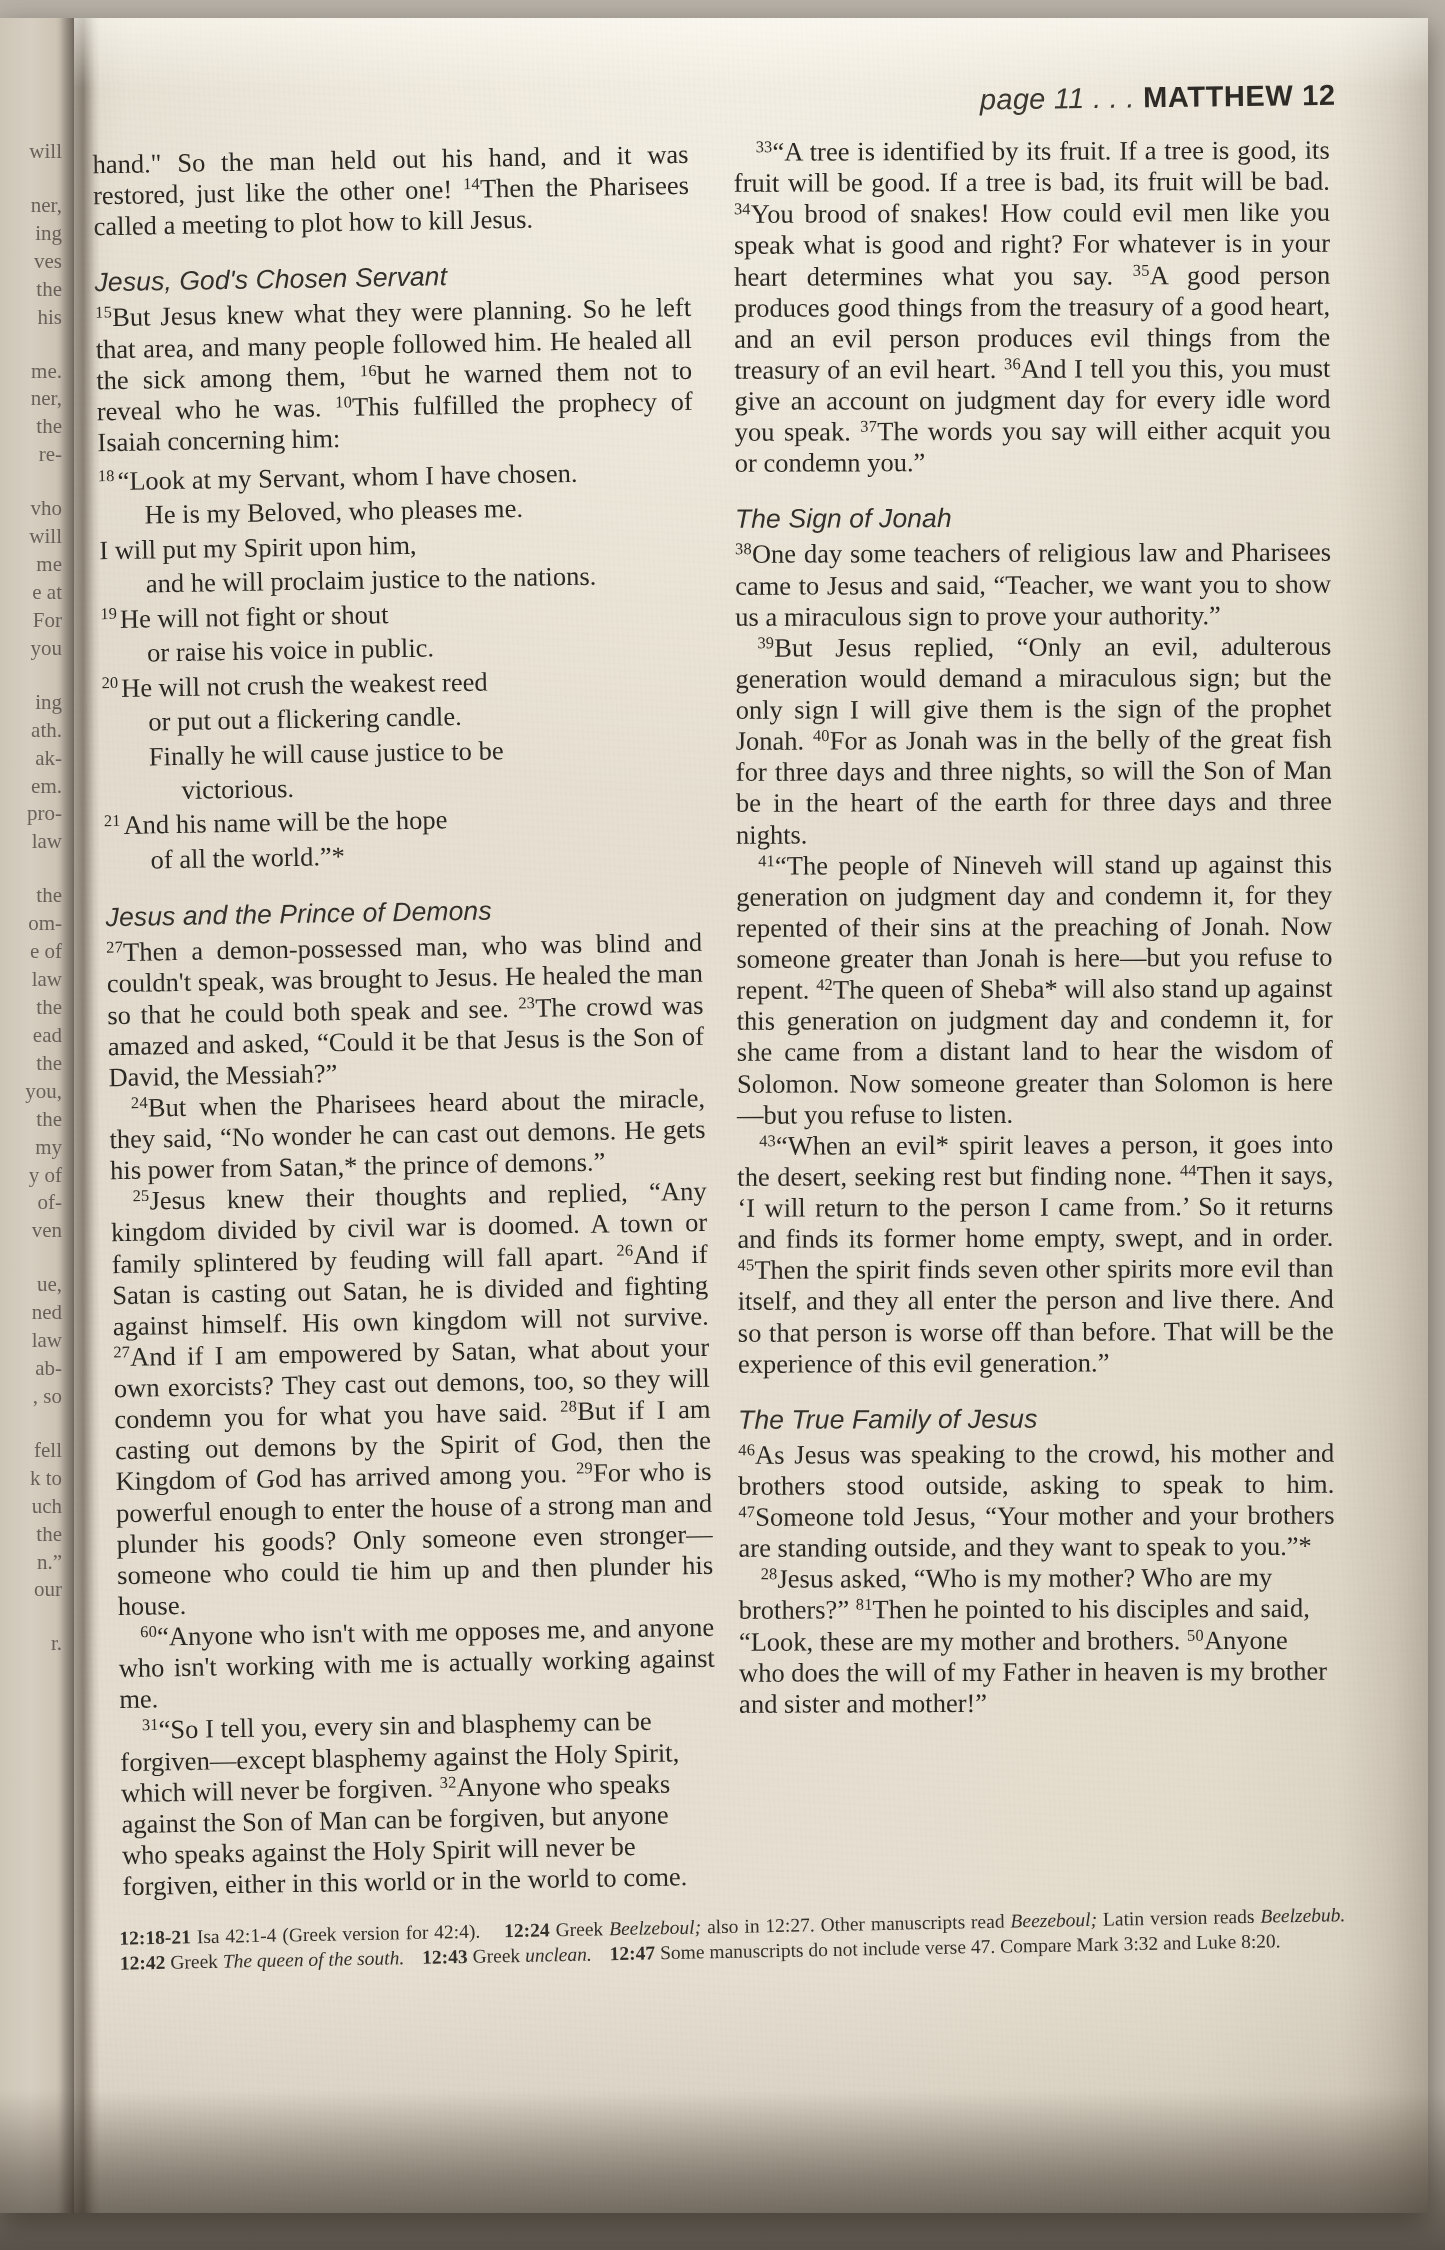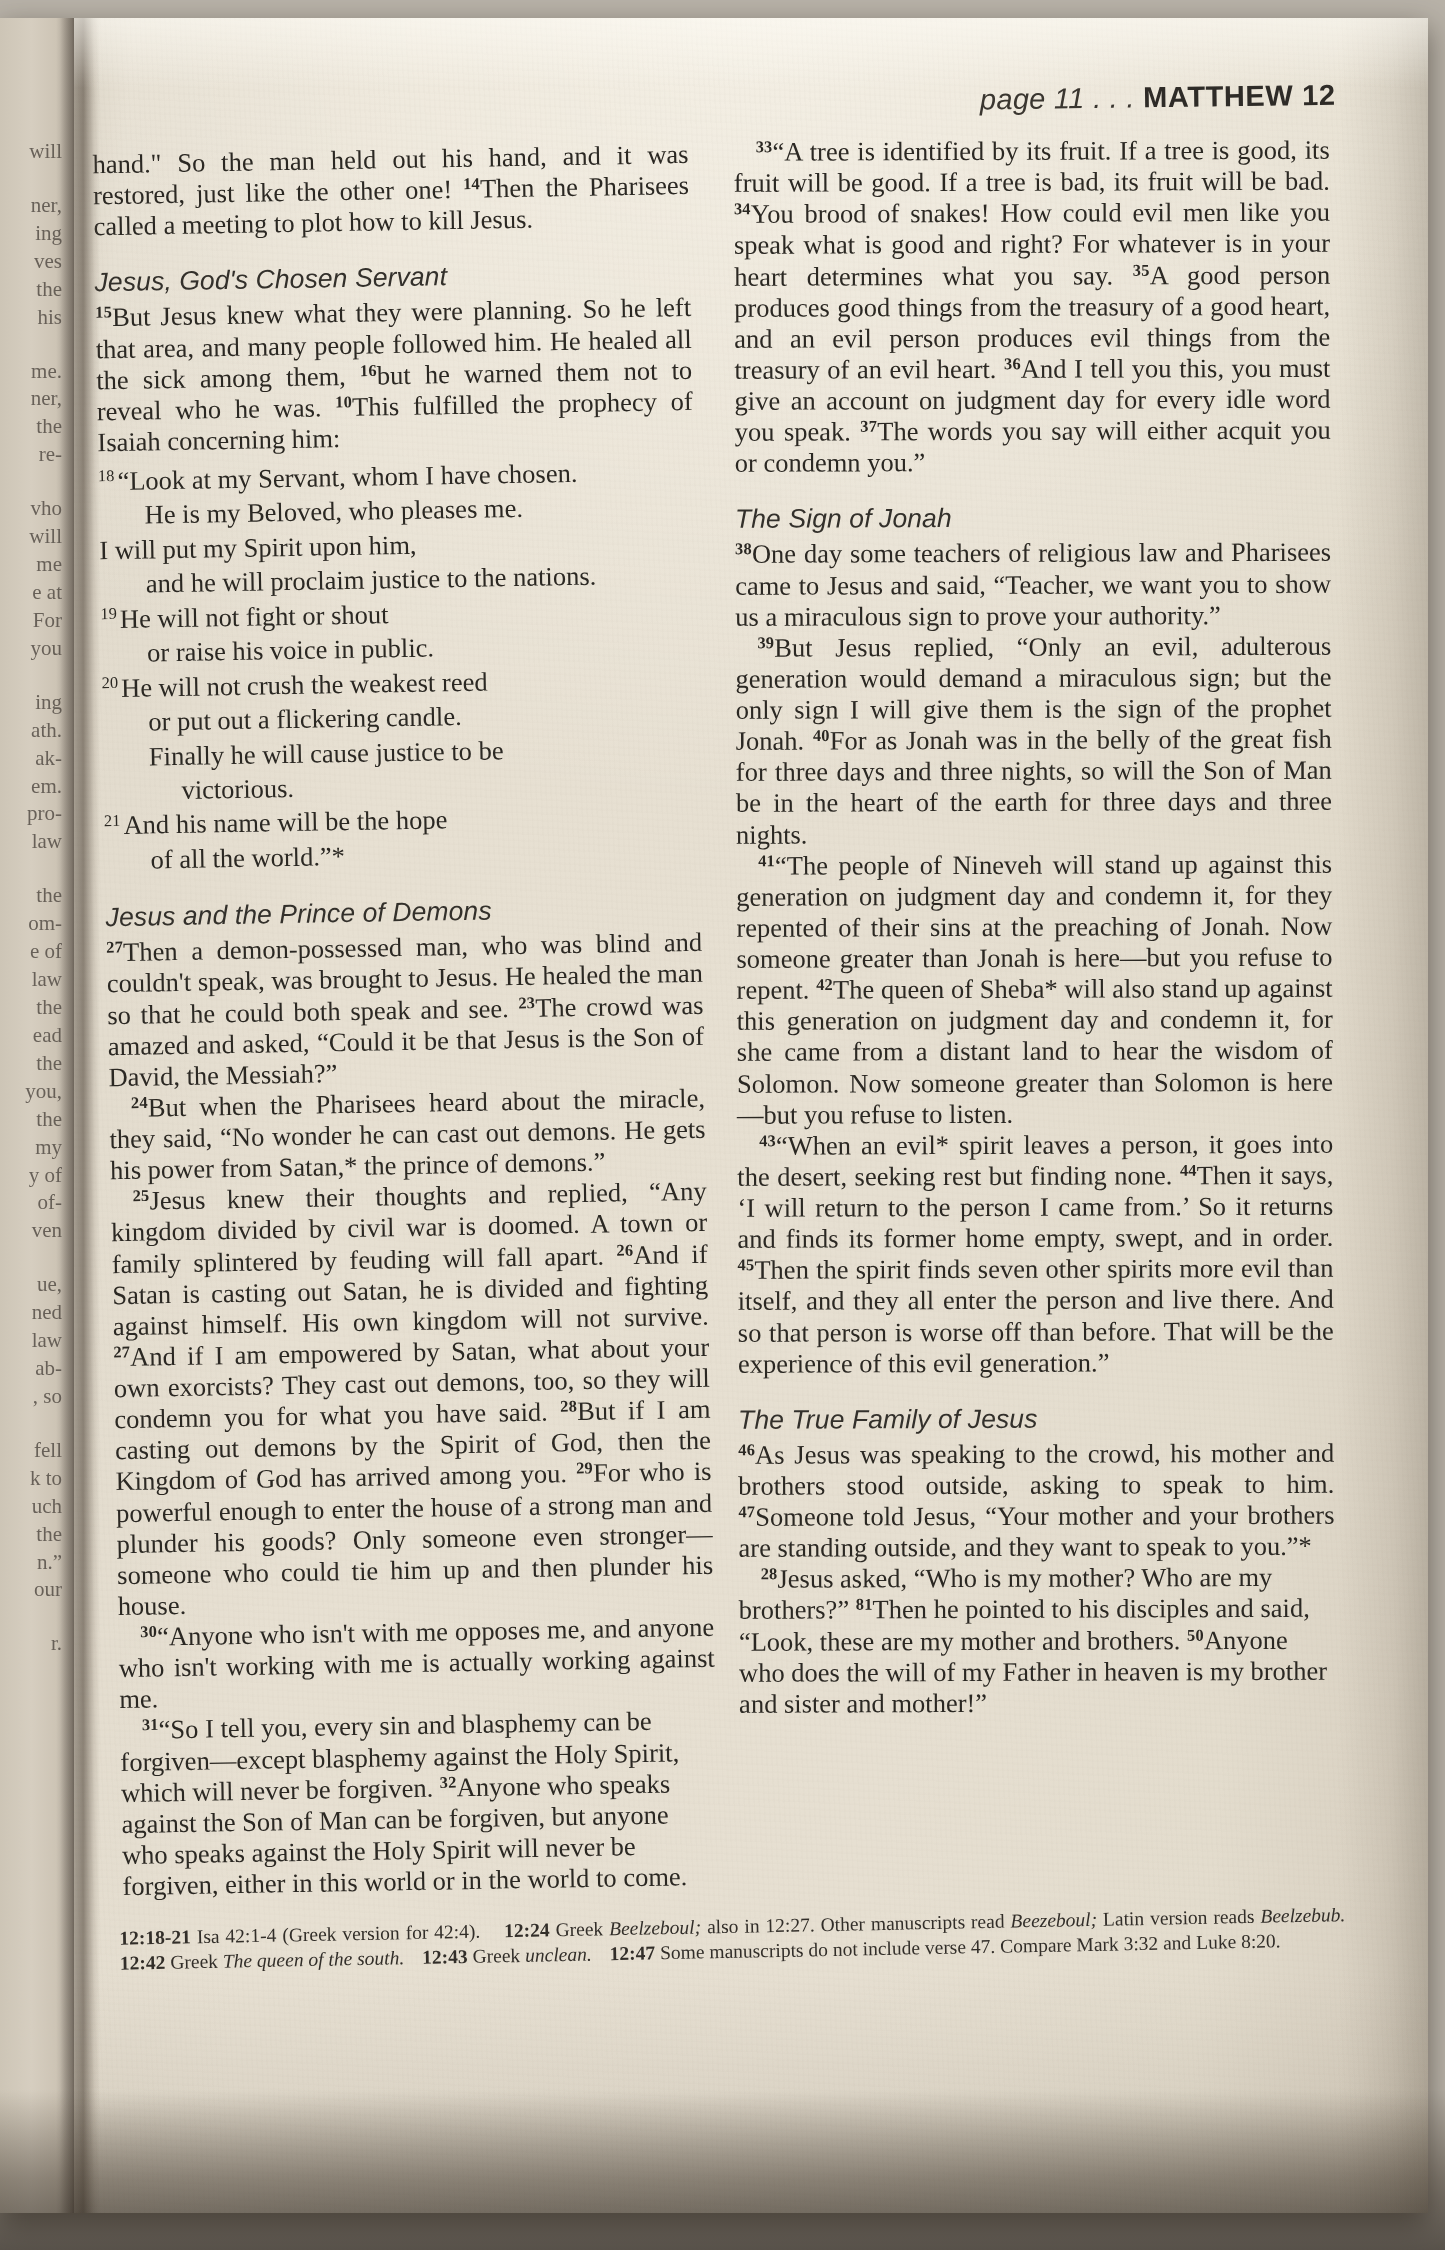--- a/index.html
+++ b/index.html
@@ -170,21 +170,21 @@
     text-align: justify;
     text-justify: inter-word;
     hyphens: none;
     font-family: "Liberation Serif", serif;
   }
   p.v.indent { text-indent: 22px; }
   p.v.last   { text-align: left; }
 
   sup.vn {
     font-size: 0.62em;
-    font-weight: bold;
+    font-weight: normal;
     vertical-align: 0.52em;
     line-height: 0;
     letter-spacing: 0.2px;
   }
 
   
   .poetry { margin: 6px 0 0 0; }
   .poetry .pl {
     font-size: 26.5px;
     line-height: 1.30;
@@ -285,21 +285,21 @@
             </div>
 
             <div class="sechead">Jesus and the Prince of Demons</div>
 
             <p class="v"><sup class="vn">27</sup><span>Then a demon-possessed man, who was blind and couldn't speak, was brought to Jesus. He healed the man so that he could both speak and see. </span><sup class="vn">23</sup><span>The crowd was amazed and asked, “Could it be that Jesus is the Son of David, the Messiah?”</span></p>
 
             <p class="v indent"><sup class="vn">24</sup><span>But when the Pharisees heard about the miracle, they said, “No wonder he can cast out demons. He gets his power from Satan,* the prince of demons.”</span></p>
 
             <p class="v indent"><sup class="vn">25</sup><span>Jesus knew their thoughts and replied, “Any kingdom divided by civil war is doomed. A town or family splintered by feuding will fall apart. </span><sup class="vn">26</sup><span>And if Satan is casting out Satan, he is divided and fighting against himself. His own kingdom will not survive. </span><sup class="vn">27</sup><span>And if I am empowered by Satan, what about your own exorcists? They cast out demons, too, so they will condemn you for what you have said. </span><sup class="vn">28</sup><span>But if I am casting out demons by the Spirit of God, then the Kingdom of God has arrived among you. </span><sup class="vn">29</sup><span>For who is powerful enough to enter the house of a strong man and plunder his goods? Only someone even stronger—someone who could tie him up and then plunder his house.</span></p>
 
-            <p class="v indent"><sup class="vn">30</sup><span>“Anyone who isn't with me opposes me, and anyone who isn't working with me is actually working against me.</span></p>
+            <p class="v indent"><sup class="vn">60</sup><span>“Anyone who isn't with me opposes me, and anyone who isn't working with me is actually working against me.</span></p>
 
             <p class="v indent last"><sup class="vn">31</sup><span>“So I tell you, every sin and blasphemy can be forgiven—except blasphemy against the Holy Spirit, which will never be forgiven. </span><sup class="vn">32</sup><span>Anyone who speaks against the Son of Man can be forgiven, but anyone who speaks against the Holy Spirit will never be forgiven, either in this world or in the world to come.</span></p>
           </div>
 
           <div class="col right">
 
             <p class="v indent"><sup class="vn">33</sup><span>“A tree is identified by its fruit. If a tree is good, its fruit will be good. If a tree is bad, its fruit will be bad. </span><sup class="vn">34</sup><span>You brood of snakes! How could evil men like you speak what is good and right? For whatever is in your heart determines what you say. </span><sup class="vn">35</sup><span>A good person produces good things from the treasury of a good heart, and an evil person produces evil things from the treasury of an evil heart. </span><sup class="vn">36</sup><span>And I tell you this, you must give an account on judgment day for every idle word you speak. </span><sup class="vn">37</sup><span>The words you say will either acquit you or condemn you.”</span></p>
 
             <div class="sechead">The Sign of Jonah</div>
 

